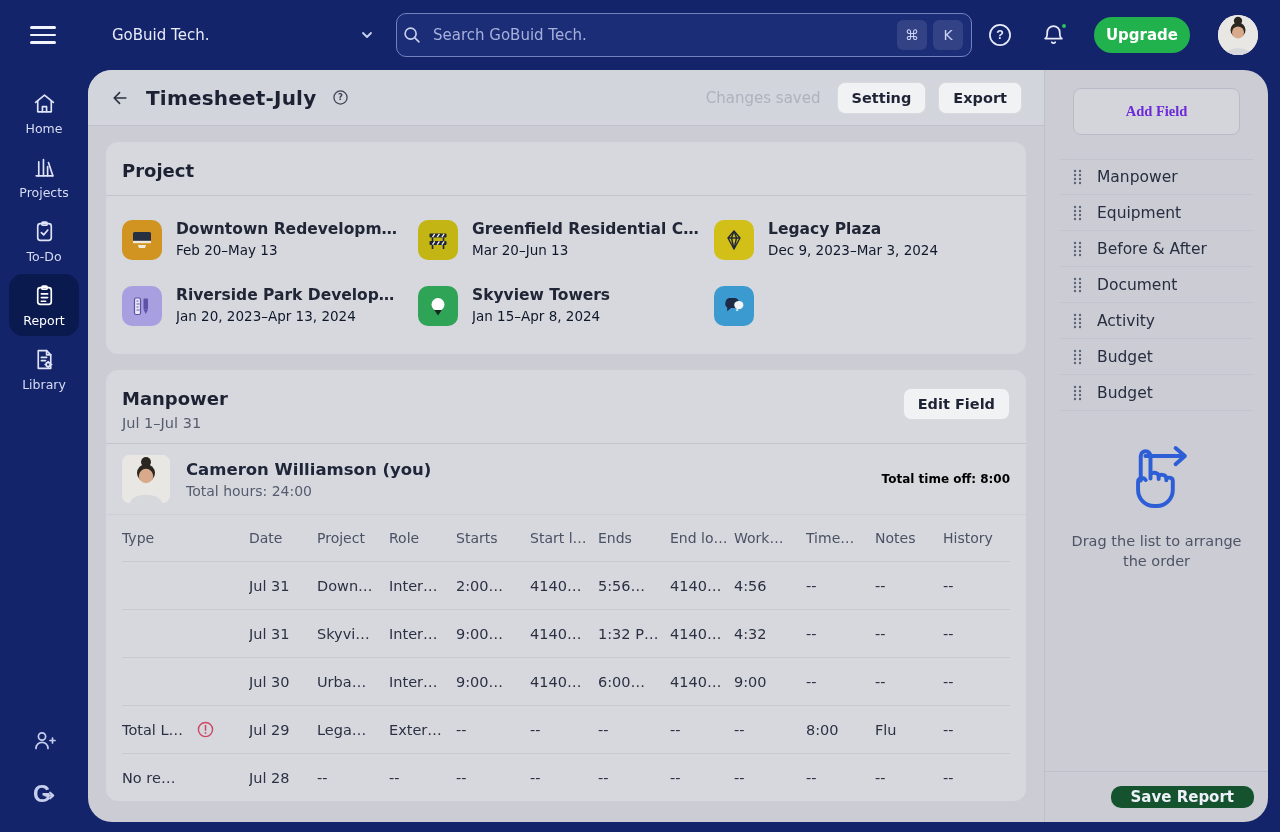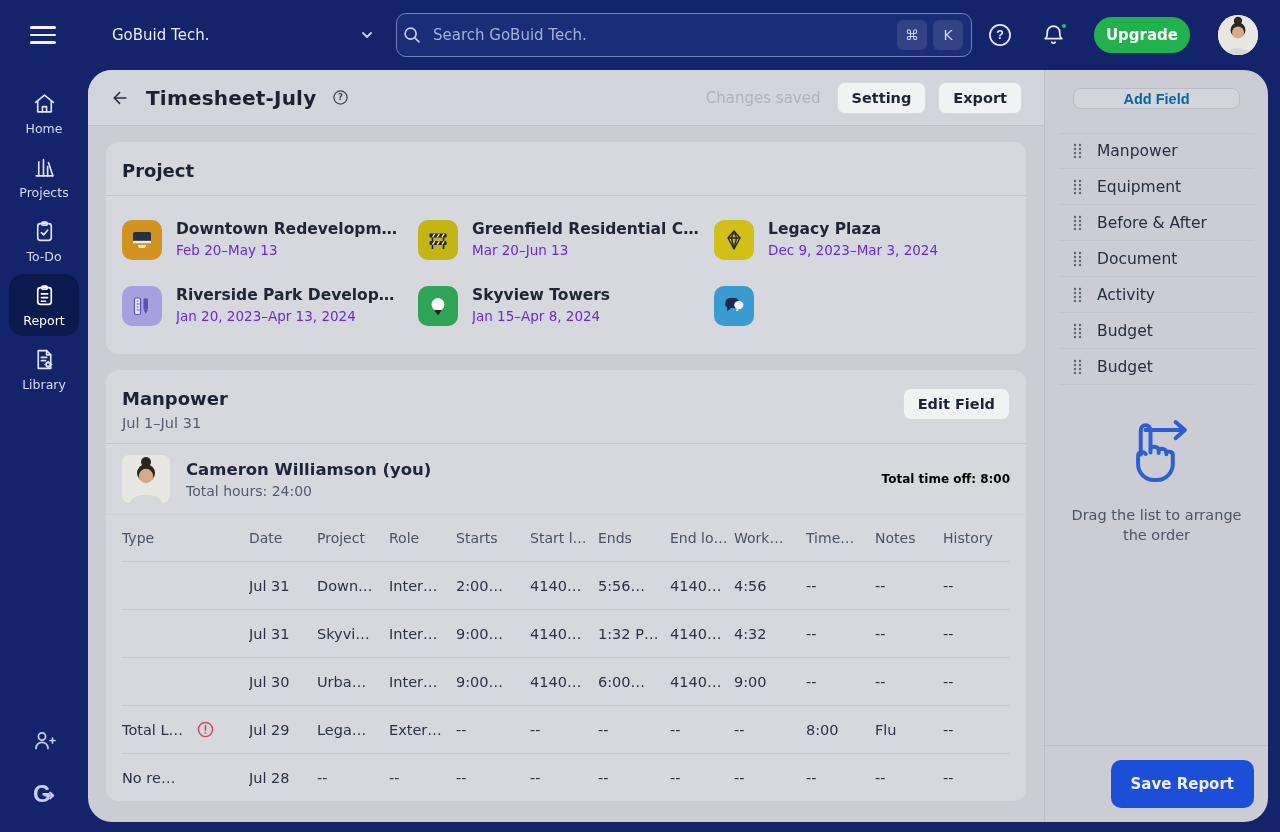--- a/index.html
+++ b/index.html
@@ -47,51 +47,51 @@
 
   .scroll { flex:1; padding:16px 18px; overflow:hidden; }
   .card { background:#d6d8de; border-radius:12px; margin-bottom:16px; }
   .card-title-row { padding:18px 16px 14px; border-bottom:1px solid #c3c6ce; }
   .card-title { font-size:18px; font-weight:700; color:#1d2233; }
 
   .project-grid { display:grid; grid-template-columns:1fr 1fr 1fr; row-gap:26px; padding:24px 16px 28px; }
   .project-item { display:flex; gap:14px; align-items:flex-start; cursor:pointer; min-width:0; padding-right:14px; }
   .tile { width:40px; height:40px; flex:0 0 40px; border-radius:10px; display:flex; align-items:center; justify-content:center; }
   .p-name { font-size:15.5px; font-weight:700; color:#202636; white-space:nowrap; overflow:hidden; }
-  .p-dates { font-size:13.5px; color:#6d28d9; margin-top:4px; white-space:nowrap; overflow:hidden; }
+  .p-dates { font-size:13.5px; color:#0f172a; margin-top:4px; white-space:nowrap; overflow:hidden; }
 
   .mp-header { display:flex; align-items:flex-start; padding:18px 16px 12px; border-bottom:1px solid #c3c6ce; }
   .mp-sub { font-size:14.5px; color:#555c6e; margin-top:6px; }
   .employee-row { display:flex; align-items:center; gap:16px; padding:11px 16px; border-bottom:1px solid #cdd0d7; }
   .avatar-emp { width:48px; height:48px; border-radius:8px; overflow:hidden; background:#e9e7e4; flex:0 0 48px; }
   .emp-name { font-size:16.5px; font-weight:700; color:#20263a; }
   .emp-hours { font-size:14px; color:#555c6e; margin-top:4px; }
   .emp-timeoff { margin-left:auto; font-size:12px; color:#000000;font-weight:bold; }
 
   .ts-table { padding:0 16px; }
   .t-row { display:grid; grid-template-columns:127px 68px 72px 67px 74px 68px 72px 64px 72px 69px 68px minmax(0,1fr); align-items:center; }
   .t-head { height:46px; }
   .t-head .t-cell { color:#4a5164; font-size:14px; }
   .t-body .t-row { height:48px; border-top:1px solid #c6c9d1; }
   .t-cell { font-size:14.5px; color:#2b3142; white-space:nowrap; overflow:hidden; padding-right:6px; }
   .type-cell { display:flex; align-items:center; gap:14px; }
   .warn { display:inline-flex; }
 
   
   .right-panel { width:224px; flex:0 0 224px; border-left:1px solid #bcc0c9; display:flex; flex-direction:column; padding:18px 14px 14px; min-height:0; }
-  .add-field { margin:0 14px; height:21px; background:rgba(255,255,255,.18); border:1px solid #b7bcc8; border-radius:8px; font-size:14.5px; font-weight:700; color:#0369a1; cursor:pointer; font-family:Liberation Sans, sans-serif; }
+  .add-field { margin:0 14px; height:47px; background:rgba(255,255,255,.18); border:1px solid #b7bcc8; border-radius:8px; font-size:14.5px; font-weight:700; color:#6d28d9; cursor:pointer; font-family:Liberation Serif, serif; }
   .field-list { margin-top:24px; }
   .field-item { height:36px; display:flex; align-items:center; gap:15px; padding-left:14px; border-bottom:1px solid #c2c5cd; cursor:grab; }
   .field-item:first-child { border-top:1px solid #c2c5cd; }
   .field-label { font-size:15.5px; color:#272e40; }
   .drag-hint { margin-top:30px; display:flex; flex-direction:column; align-items:center; }
   .drag-caption { margin-top:18px; width:176px; text-align:center; font-size:14.5px; line-height:1.4; color:#4d5466; }
   .rp-spacer { flex:1; }
   .rp-divider { height:1px; background:#bcc0c9; margin:0 -14px; }
-  .save-report { align-self:flex-end; margin-top:14px; background:#1d4ed8; color:#eef0fa; border:none; border-radius:10px; padding:15px 20px; font-size:15px; font-weight:700; cursor:pointer; font-family:inherit; }
+  .save-report { align-self:flex-end; margin-top:14px; background:#14532d; color:#eef0fa; border:none; border-radius:10px; padding:2px 20px; font-size:15px; font-weight:700; cursor:pointer; font-family:inherit; }
 </style>
 </head>
 <body>
 
 <div class="frame">
 
   <header class="topbar">
     <button class="hamburger" aria-label="menu">
       <span></span>
         <span></span>

